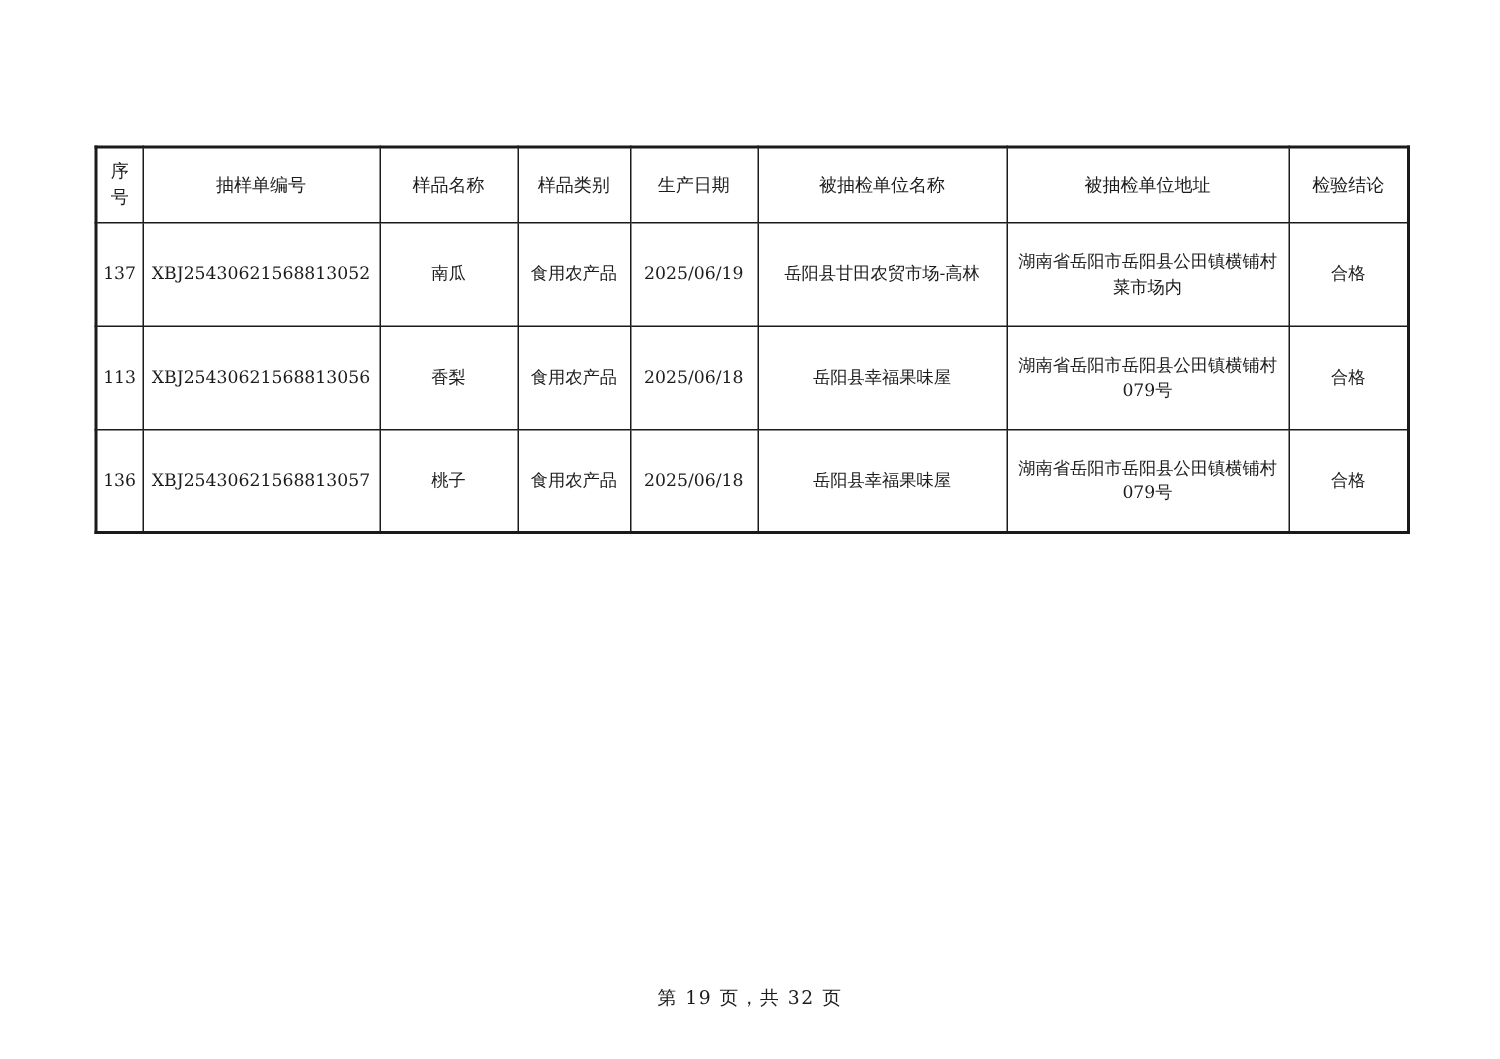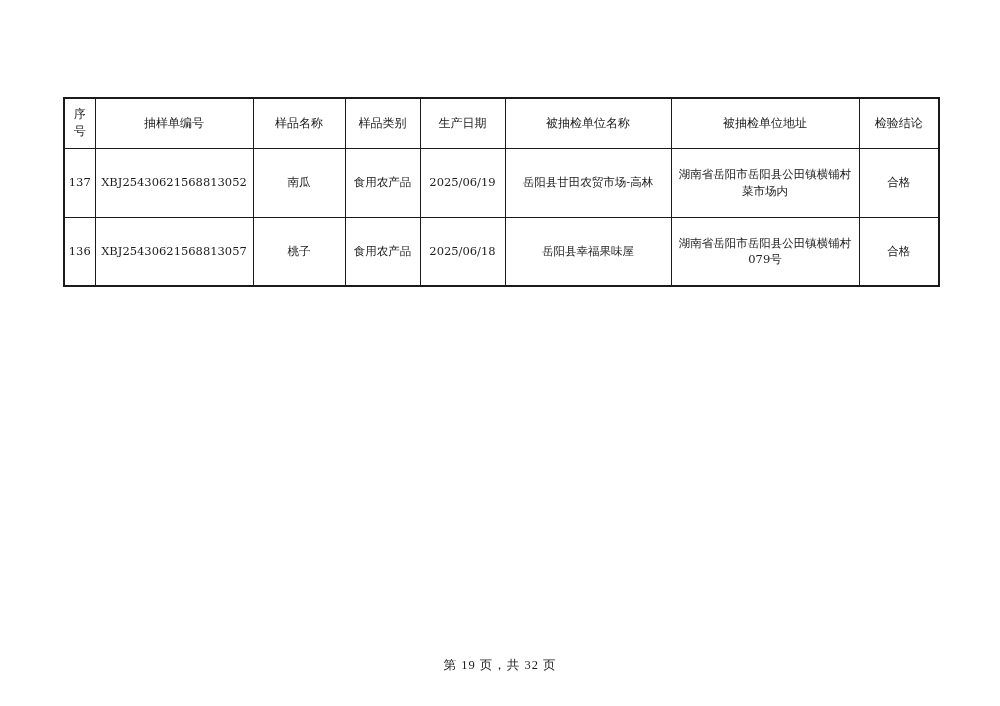--- a/index.html
+++ b/index.html
@@ -49,21 +49,20 @@
   td.cell-address { font-size: 11px; }
   td.cell-id { white-space: nowrap; font-size: 11.5px; }
   .page-footer {
     position: absolute;
     left: 0;
     top: 646px;
     width: 100%;
     text-align: center;
     font-size: 12.5px;
     letter-spacing: 1px;
-    font-family: Liberation Serif, serif;
   }
   
   col.c-no   { width: 31px; }
   col.c-id   { width: 158px; }
   col.c-name { width: 92px; }
   col.c-cat  { width: 75px; }
   col.c-date { width: 85px; }
   col.c-unit { width: 166px; }
   col.c-addr { width: 188px; }
   col.c-res  { width: 80px; }
@@ -101,20 +100,30 @@
         <td>137</td>
         <td class="cell-id">XBJ25430621568813052</td>
         <td>南瓜</td>
         <td>食用农产品</td>
         <td>2025/06/19</td>
         <td>岳阳县甘田农贸市场-高林</td>
         <td class="cell-address">湖南省岳阳市岳阳县公田镇横铺村菜市场内</td>
         <td>合格</td>
       </tr>
       <tr>
+        <td>113</td>
+        <td class="cell-id">XBJ25430621568813056</td>
+        <td>香梨</td>
+        <td>食用农产品</td>
+        <td>2025/06/18</td>
+        <td>岳阳县幸福果味屋</td>
+        <td class="cell-address">湖南省岳阳市岳阳县公田镇横铺村079号</td>
+        <td>合格</td>
+      </tr>
+      <tr>
         <td>136</td>
         <td class="cell-id">XBJ25430621568813057</td>
         <td>桃子</td>
         <td>食用农产品</td>
         <td>2025/06/18</td>
         <td>岳阳县幸福果味屋</td>
         <td class="cell-address">湖南省岳阳市岳阳县公田镇横铺村079号</td>
         <td>合格</td>
       </tr>
     </tbody>

